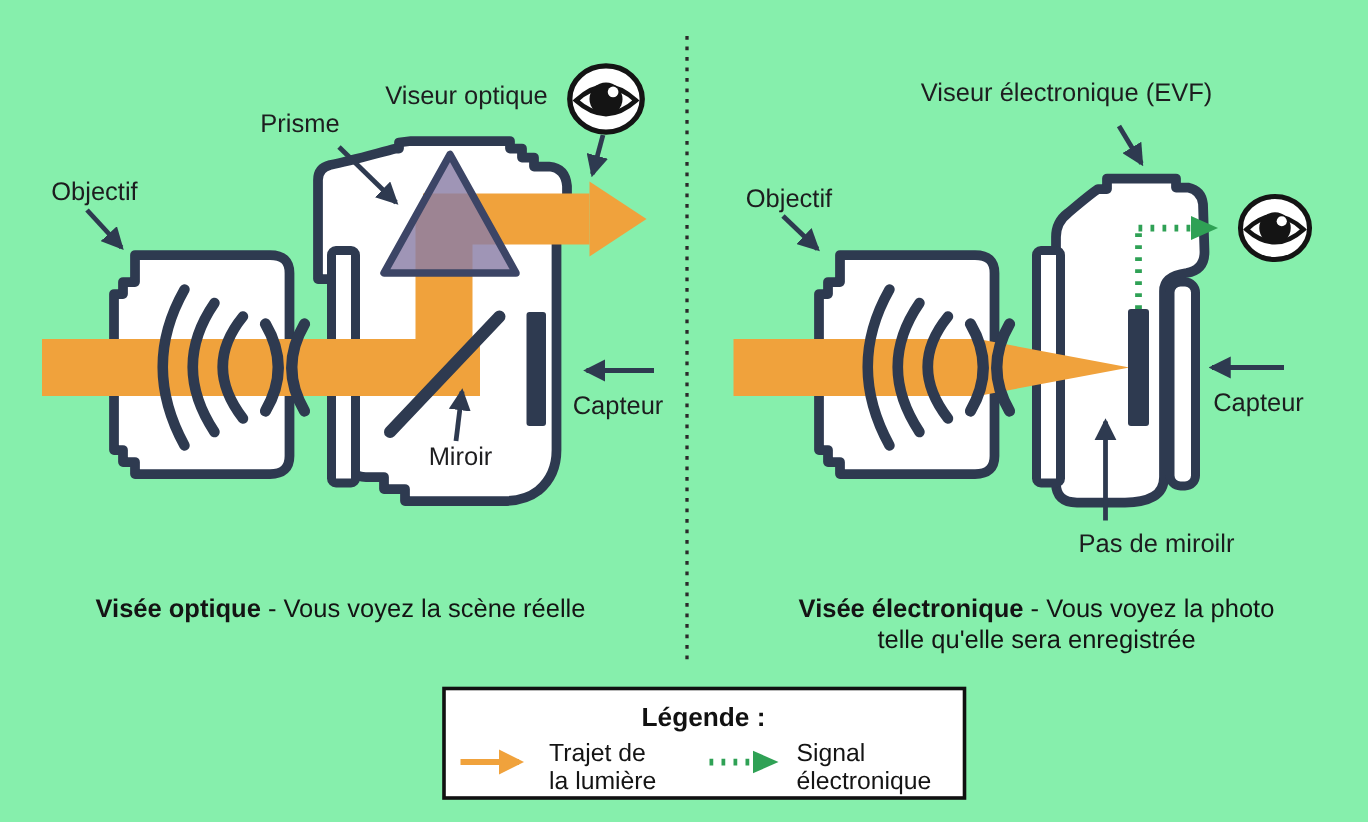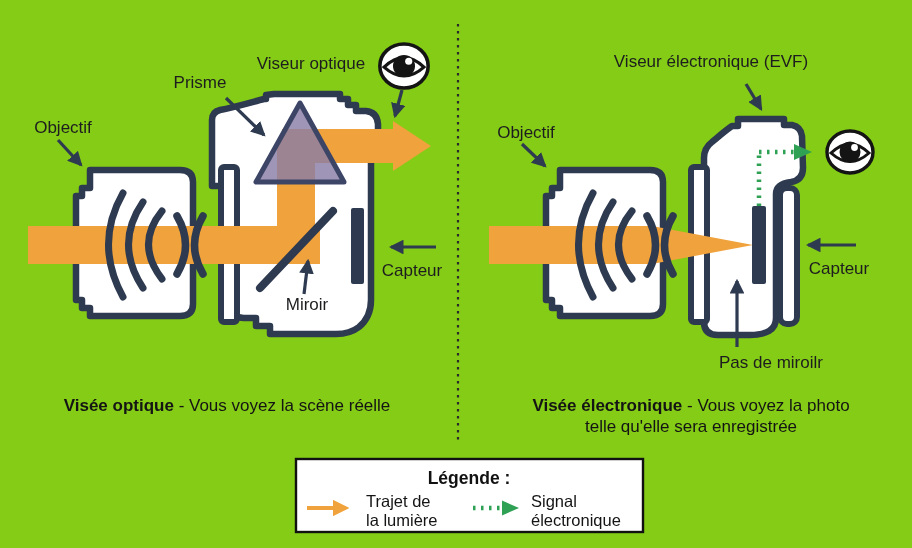--- a/index.html
+++ b/index.html
@@ -1,16 +1,16 @@
 <!DOCTYPE html>
 <html><head>
 <meta charset="utf-8">
 <style>
   html,body{margin:0;padding:0;background:#fdfdfc;}
-  .stage{width:912px;height:548px;position:relative;background:#84cc16;overflow:hidden;}
+  .stage{width:912px;height:548px;position:relative;background:#86efac;overflow:hidden;}
   svg{display:block;font-family:"Liberation Sans","DejaVu Sans",sans-serif;}
   .lbl{font:400 17px "Liberation Sans","DejaVu Sans",sans-serif;fill:#1d1d1f;}
   .cap{font:400 17px "Liberation Sans","DejaVu Sans",sans-serif;fill:#141414;}
   .cap-b{font-weight:700;}
   .leg-title{font:700 17.5px "Liberation Sans","DejaVu Sans",sans-serif;fill:#111;}
   .leg-item{font:400 16.5px "Liberation Sans","DejaVu Sans",sans-serif;fill:#141414;}
 </style>
 </head>
 <body>
 

